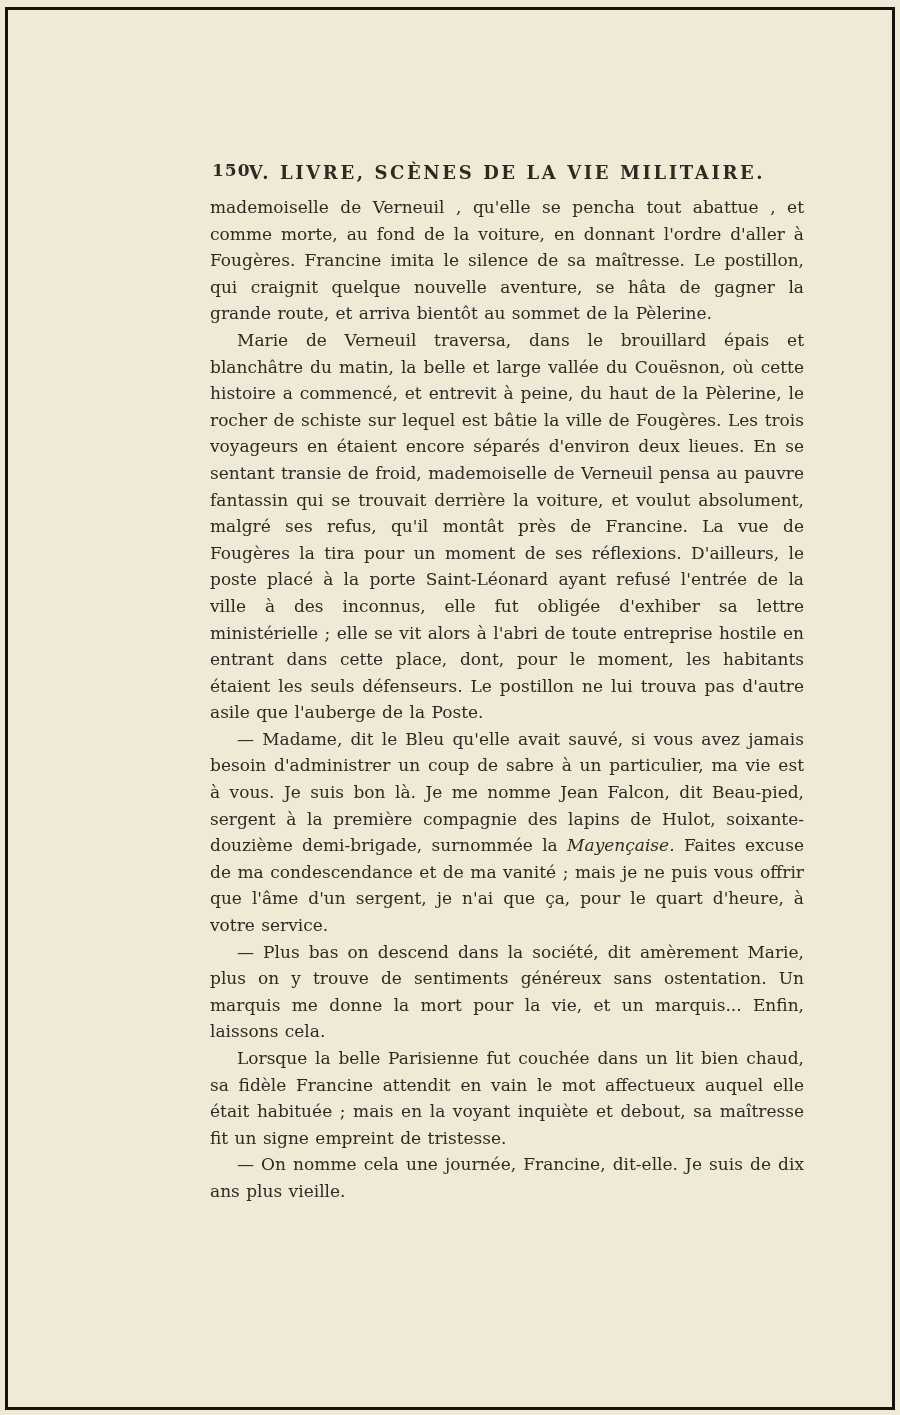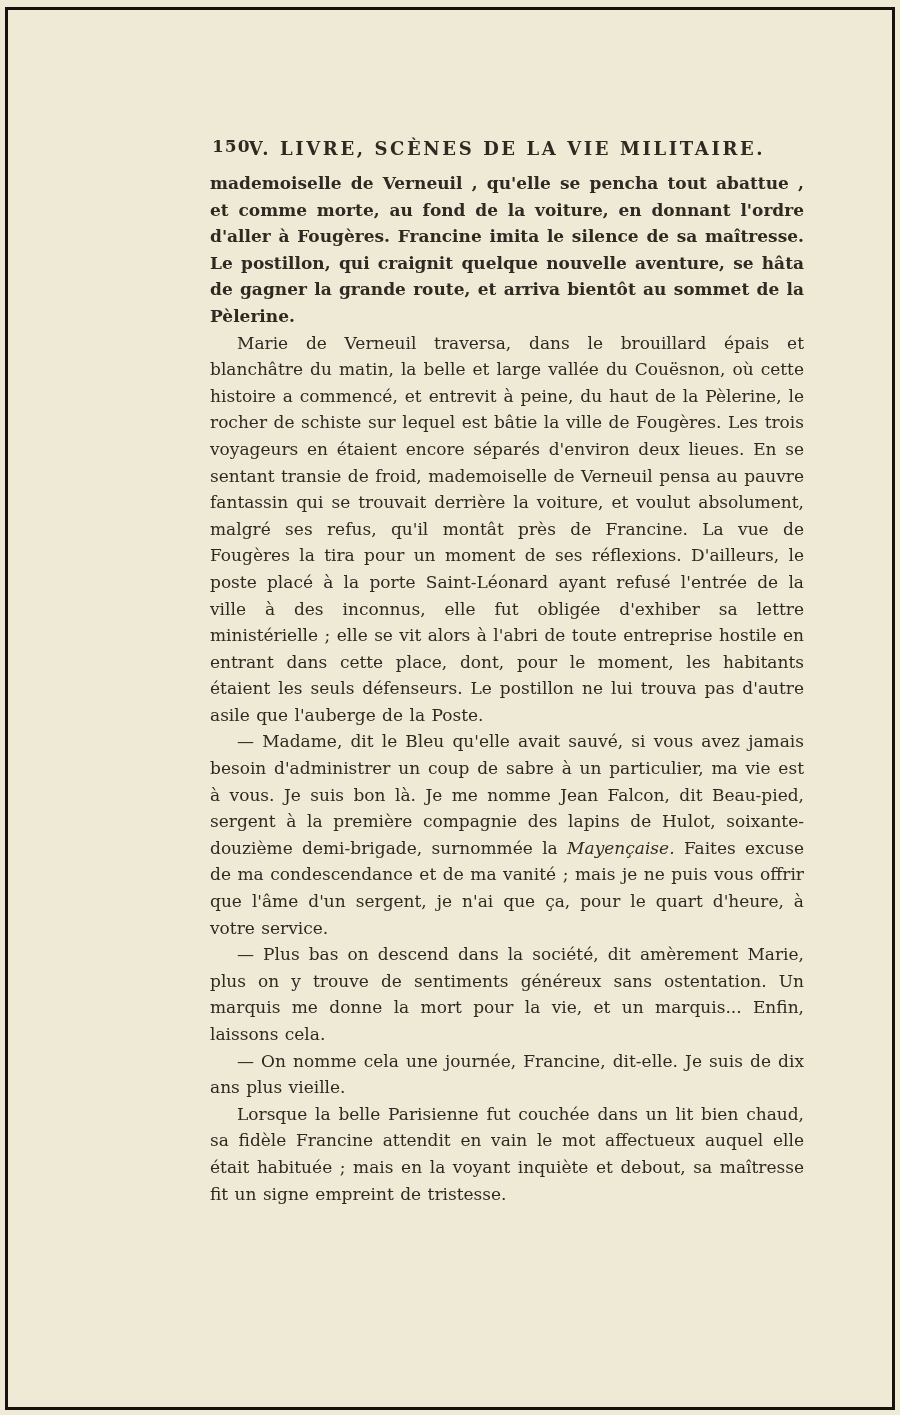--- a/index.html
+++ b/index.html
@@ -21,21 +21,21 @@
     left: 5px;
     top: 7px;
     right: 5px;
     bottom: 5px;
     border: 3px solid #16130e;
     pointer-events: none;
   }
   .page-inner {
     position: absolute;
     left: 210px;
-    top: 136px;
+    top: 160px;
     width: 594px;
   }
   .running-header {
     position: relative;
     height: 24px;
     margin-bottom: 10px;
     font-weight: bold;
   }
   .page-number {
     position: absolute;
@@ -55,21 +55,20 @@
   .body-text p {
     margin: 0;
     text-align: justify;
     font-size: 17px;
     line-height: 26.6px;
     text-indent: 27px;
     word-spacing: 1px;
   }
   .body-text p.no-indent {
     text-indent: 0;
-    font-weight: bold;
   }
   .italic {
     font-style: italic;
   }
 </style>
 </head>
 <body>
 
 <div class="scan-frame"></div>
 
@@ -84,19 +83,19 @@
 
     <p class="no-indent">mademoiselle de Verneuil , qu'elle se pencha tout abattue , et comme morte, au fond de la voiture, en donnant l'ordre d'aller à Fougères. Francine imita le silence de sa maîtresse. Le postillon, qui craignit quelque nouvelle aventure, se hâta de gagner la grande route, et arriva bientôt au sommet de la Pèlerine.</p>
 
     <p>Marie de Verneuil traversa, dans le brouillard épais et blanchâtre du matin, la belle et large vallée du Couësnon, où cette histoire a commencé, et entrevit à peine, du haut de la Pèlerine, le rocher de schiste sur lequel est bâtie la ville de Fougères. Les trois voyageurs en étaient encore séparés d'environ deux lieues. En se sentant transie de froid, mademoiselle de Verneuil pensa au pauvre fantassin qui se trouvait derrière la voiture, et voulut absolument, malgré ses refus, qu'il montât près de Francine. La vue de Fougères la tira pour un moment de ses réflexions. D'ailleurs, le poste placé à la porte Saint-Léonard ayant refusé l'entrée de la ville à des inconnus, elle fut obligée d'exhiber sa lettre ministérielle ; elle se vit alors à l'abri de toute entreprise hostile en entrant dans cette place, dont, pour le moment, les habitants étaient les seuls défenseurs. Le postillon ne lui trouva pas d'autre asile que l'auberge de la Poste.</p>
 
     <p><span>— Madame, dit le Bleu qu'elle avait sauvé, si vous avez jamais besoin d'administrer un coup de sabre à un particulier, ma vie est à vous. Je suis bon là. Je me nomme Jean Falcon, dit Beau-pied, sergent à la première compagnie des lapins de Hulot, soixante-douzième demi-brigade, surnommée la </span><span class="italic">Mayençaise.</span><span> Faites excuse de ma condescendance et de ma vanité ; mais je ne puis vous offrir que l'âme d'un sergent, je n'ai que ça, pour le quart d'heure, à votre service.</span></p>
 
 
     <p>— Plus bas on descend dans la société, dit amèrement Marie, plus on y trouve de sentiments généreux sans ostentation. Un marquis me donne la mort pour la vie, et un marquis... Enfin, laissons cela.</p>
 
+    <p>Lorsque la belle Parisienne fut couchée dans un lit bien chaud, sa fidèle Francine attendit en vain le mot affectueux auquel elle était habituée ; mais en la voyant inquiète et debout, sa maîtresse fit un signe empreint de tristesse.</p>
+
     <p>— On nomme cela une journée, Francine, dit-elle. Je suis de dix ans plus vieille.</p>
-
-    <p>Lorsque la belle Parisienne fut couchée dans un lit bien chaud, sa fidèle Francine attendit en vain le mot affectueux auquel elle était habituée ; mais en la voyant inquiète et debout, sa maîtresse fit un signe empreint de tristesse.</p>
 
   </div>
 
 </div>
 
 </body></html>

